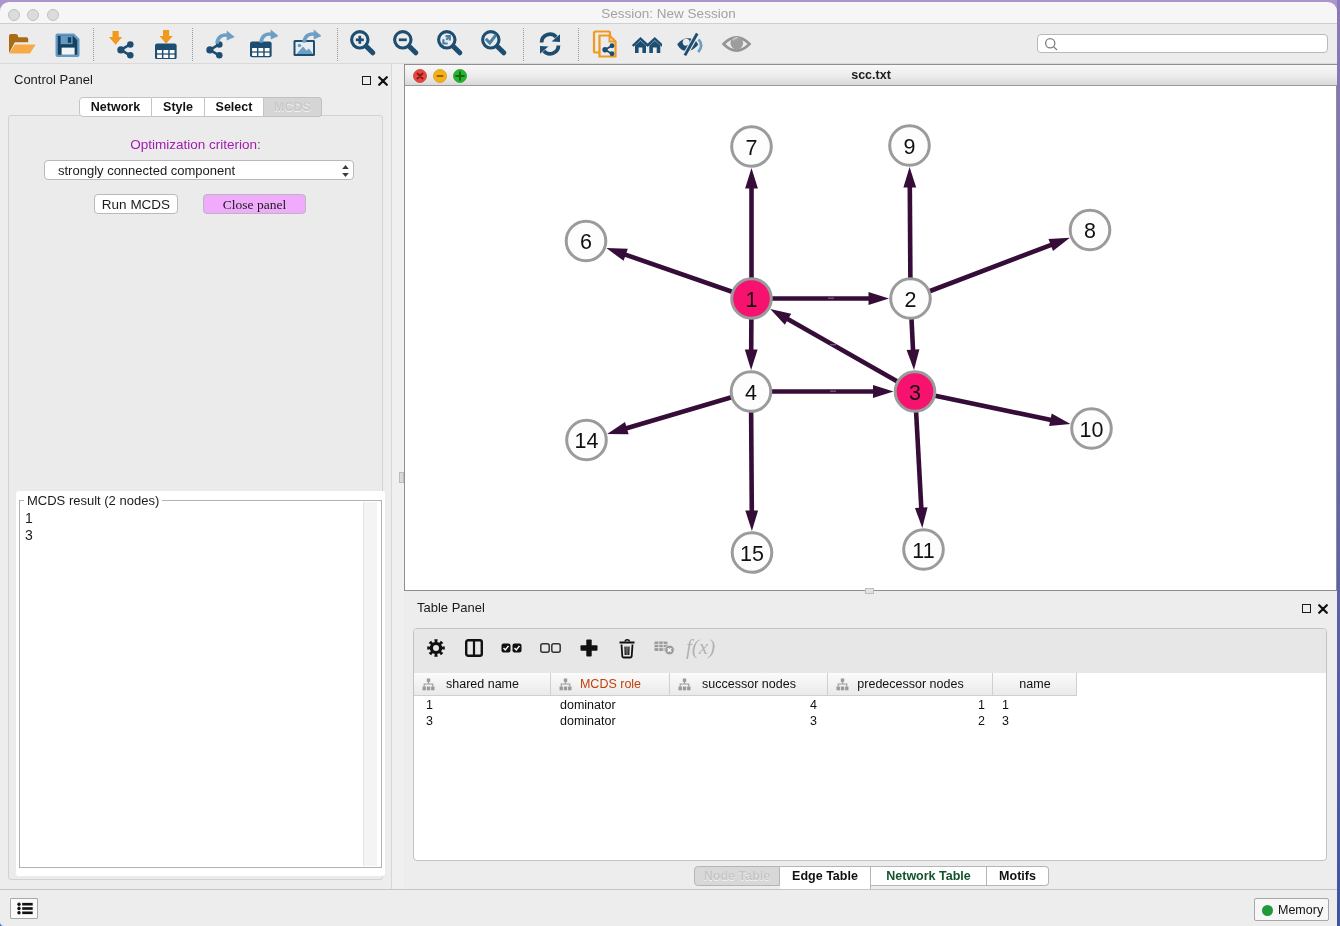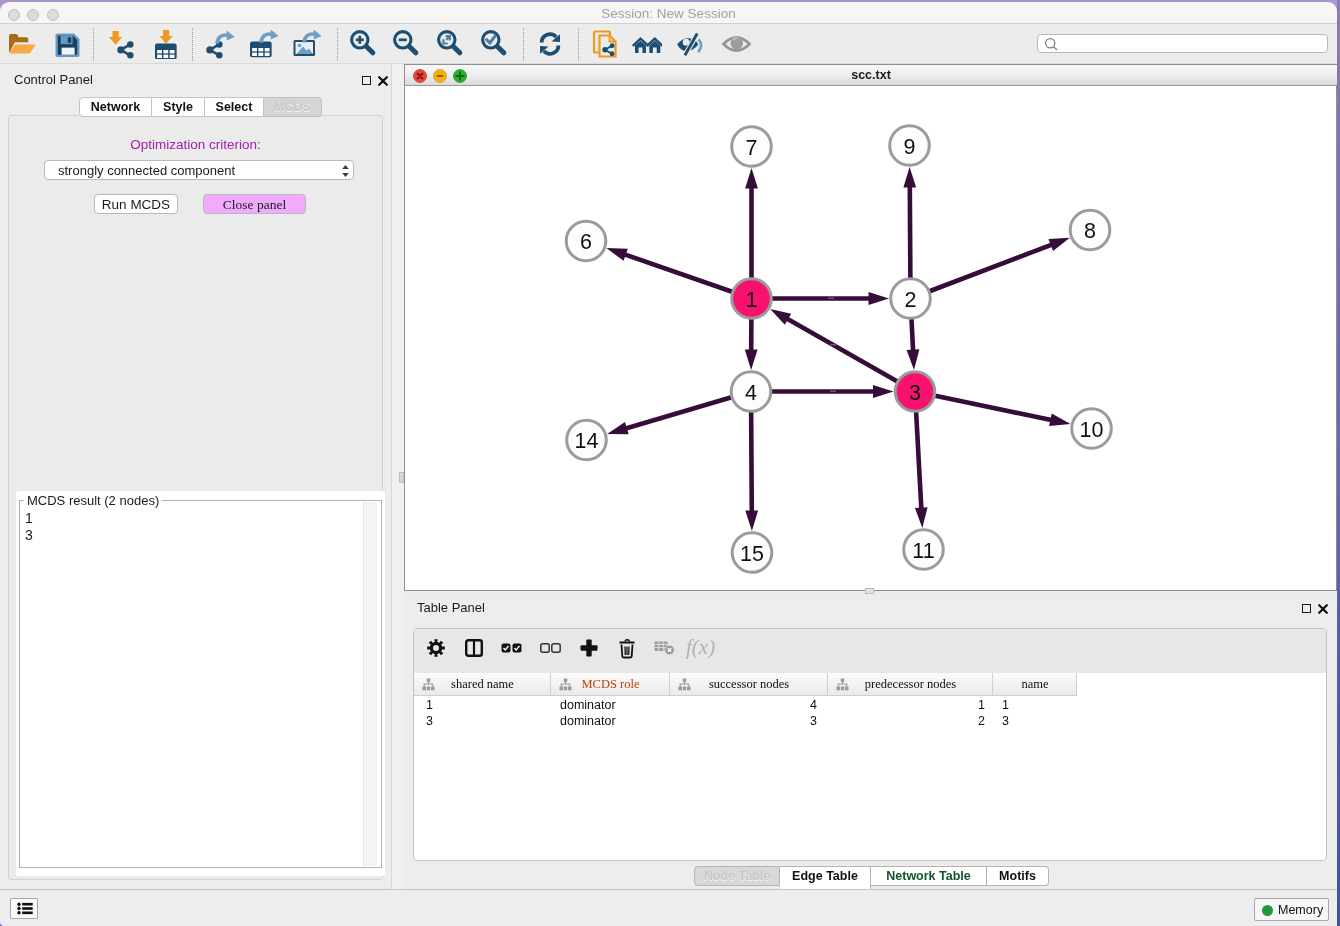--- a/index.html
+++ b/index.html
@@ -349,21 +349,21 @@
             <line x1="0.5" y1="6.6" x2="13.5" y2="6.6"></line>
             <line x1="4.8" y1="0.5" x2="4.8" y2="10"></line>
             <line x1="9.2" y1="0.5" x2="9.2" y2="10"></line>
           </g>
           <circle cx="15.5" cy="9" r="4.8" fill="#9b9b9b" stroke="#e7e7e7" stroke-width="0.8"></circle>
           <path d="M13.7 7.2 L17.3 10.8 M17.3 7.2 L13.7 10.8" stroke="#fff" stroke-width="1.3"></path>
         </svg>
     <div class="abs" style="left:272px;top:6px;font-family:'Liberation Serif',serif;font-style:italic;font-size:21px;color:#b3b3b3;">f(x)</div>
     </div>
 
-    <div class="abs" id="thead" style="left:0;top:44px;width:912px;height:14px;font-family:Liberation Serif, serif;">
+    <div class="abs" id="thead" style="left:0;top:44px;width:912px;height:14px;">
       <div class="abs" style="left:0;top:0;width:663px;height:23px;background:linear-gradient(180deg,#fbfbfb,#eaeaea);border-bottom:1px solid #cfcfcf;"></div>
       <div class="abs" style="left:0px;top:0;width:137px;height:23px;border-right:1px solid #cfcfcf;"></div>
       <svg class="abs" style="left:8px;top:5px;" width="13" height="13" viewBox="0 0 13 13">
           <rect x="4.8" y="0.5" width="3.4" height="3.4" fill="#9a9a9a"></rect>
           <path d="M6.5 4 L6.5 6 M2.2 8.5 L2.2 6 L10.8 6 L10.8 8.5" fill="none" stroke="#9a9a9a" stroke-width="1.1"></path>
           <rect x="0.5" y="8.5" width="3.4" height="3.8" fill="#9a9a9a"></rect>
           <rect x="4.8" y="8.5" width="3.4" height="3.8" fill="#9a9a9a"></rect>
           <rect x="9.1" y="8.5" width="3.4" height="3.8" fill="#9a9a9a"></rect>
         </svg>
       <div class="abs" style="left:0px;top:4px;width:137px;text-align:center;font-size:12.5px;color:#111;">shared name</div>

